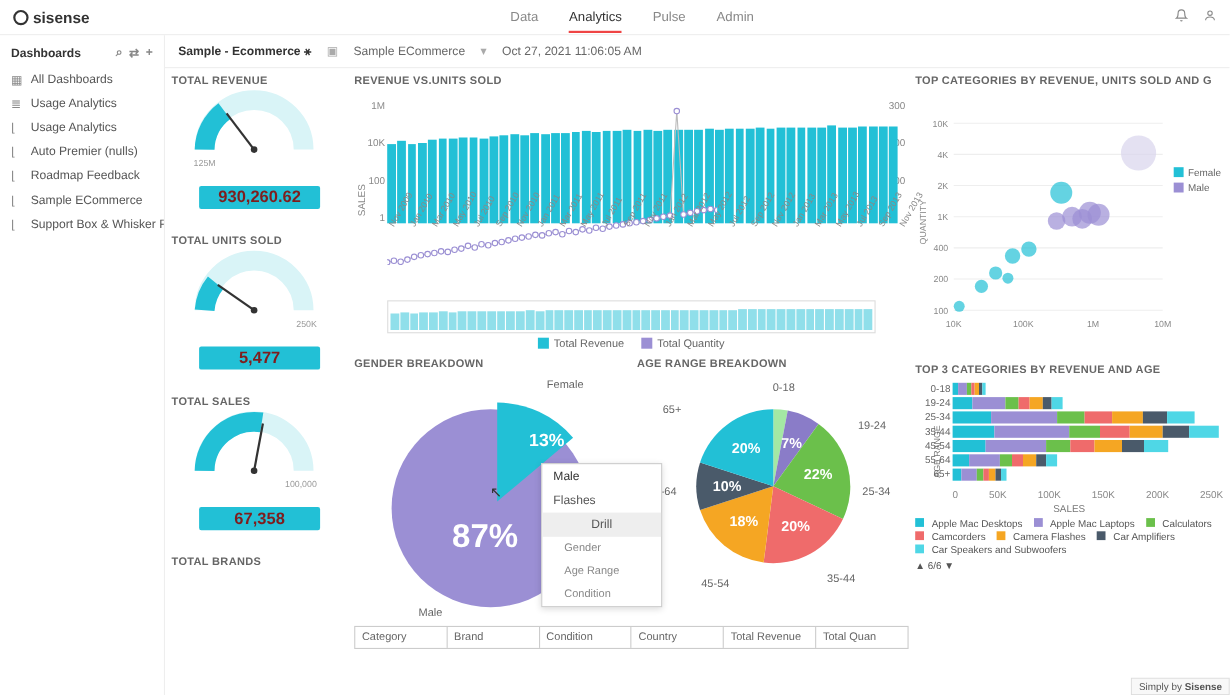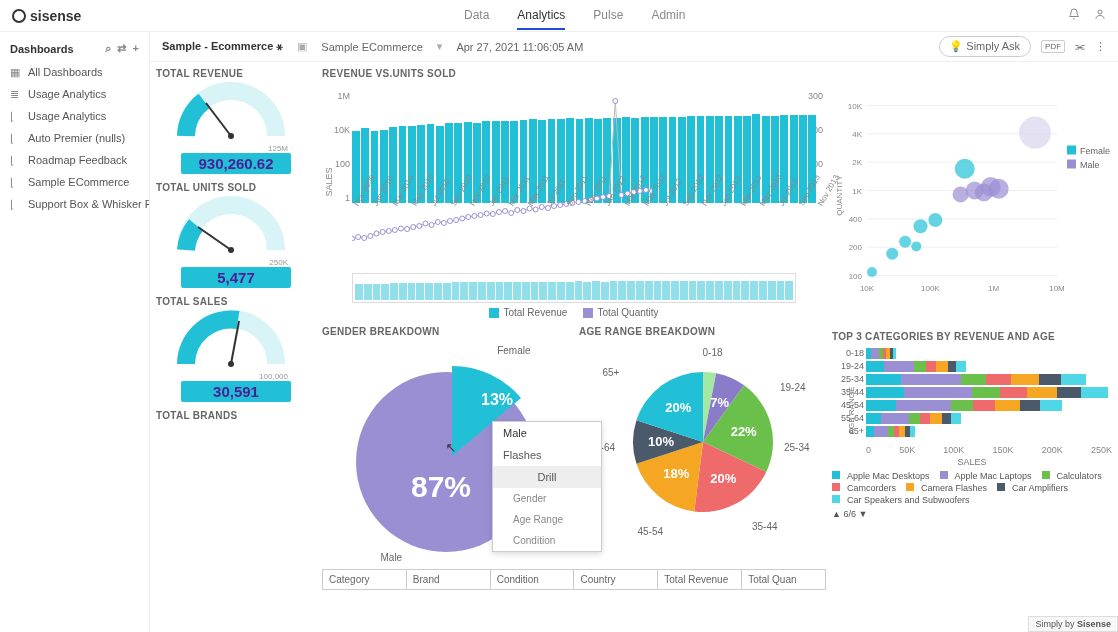--- a/index.html
+++ b/index.html
@@ -2,39 +2,39 @@
 <html><head>
 <meta charset="utf-8">
 <style>
 * { box-sizing: border-box; margin: 0; padding: 0; }
 body { font-family: Arial, sans-serif; font-size: 12px; color: #333; background: #fff; width: 1118px; height: 632px; overflow: hidden; }
 .topbar { height: 32px; display: flex; align-items: center; padding: 0 12px; border-bottom: 1px solid #eee; }
 .logo { font-weight: bold; font-size: 14px; display: flex; align-items: center; }
 .logo-icon { width: 14px; height: 14px; border: 2px solid #333; border-radius: 50%; margin-right: 4px; position: relative; }
 .topnav { display: flex; margin: 0 auto; gap: 28px; }
 .topnav-item { padding: 6px 0; color: #888; cursor: pointer; }
-.topnav-item.active { color: #333; border-bottom: 2px solid #1d4ed8; }
+.topnav-item.active { color: #333; border-bottom: 2px solid #ef4444; }
 .topicons { display: flex; gap: 14px; color: #888; }
 .layout { display: flex; height: calc(632px - 32px); }
 .sidebar { width: 150px; border-right: 1px solid #eee; padding: 6px 0; overflow: hidden; }
 .sidebar-head { display: flex; align-items: center; padding: 4px 10px 6px; font-weight: bold; font-size: 11px; }
 .sidebar-head-icons { margin-left: auto; display: flex; gap: 6px; color: #888; font-size: 11px; }
 .side-item { display: flex; align-items: center; gap: 6px; padding: 5px 10px; font-size: 11px; color: #555; cursor: pointer; white-space: nowrap; overflow: hidden; text-overflow: ellipsis; }
 .side-icon { width: 12px; height: 12px; display: inline-block; color: #888; flex-shrink: 0; }
 .main { flex: 1; display: flex; flex-direction: column; overflow: hidden; }
 .toolbar { height: 30px; display: flex; align-items: center; gap: 14px; padding: 0 12px; border-bottom: 1px solid #eee; font-size: 11px; color: #666; }
 .tool-title { font-weight: bold; color: #333; }
 .tool-right { margin-left: auto; display: flex; gap: 10px; align-items: center; }
 .simply-ask { border: 1px solid #ccc; border-radius: 14px; padding: 3px 10px; color: #666; }
 .canvas { flex: 1; display: grid; grid-template-columns: 160px 1fr 280px; gap: 6px; padding: 6px; overflow: auto; }
 .col { display: flex; flex-direction: column; gap: 8px; }
 .widget-title { text-transform: uppercase; font-size: 10px; color: #666; font-weight: bold; letter-spacing: .3px; margin-bottom: 2px; }
 .gauge-box { background: #fff; width: 120px; margin: 0 auto; }
 .gauge { width: 110px; height: 60px; margin: 0 auto; position: relative; }
-.gauge-val { background: #22c0d6; color: #4c1d95; text-align: center; padding: 2px 0; font-size: 15px; font-weight: bold; border-radius: 2px; width: 110px; margin: 0 auto; }
+.gauge-val { background: #22c0d6; color: #7f1d1d; text-align: center; padding: 2px 0; font-size: 15px; font-weight: bold; border-radius: 2px; width: 110px; margin: 16px auto; }
 .mid-row1 { height: 250px; display: flex; flex-direction: column; }
 .barchart { flex: 1; position: relative; }
 .bars { position: absolute; left: 30px; right: 10px; top: 10px; bottom: 70px; display: flex; align-items: flex-end; gap: 1.5px; }
 .bar { width: 100%; background: #22c0d6; position: relative; }
 .linepts { position: absolute; left: 30px; right: 10px; top: 10px; bottom: 70px; pointer-events: none; }
 .yaxis { position: absolute; left: 0; top: 10px; bottom: 70px; width: 28px; display: flex; flex-direction: column; justify-content: space-between; font-size: 9px; color: #888; text-align: right; }
 .yaxis2 { position: absolute; right: -8px; top: 10px; bottom: 70px; width: 26px; display: flex; flex-direction: column; justify-content: space-between; font-size: 9px; color: #888; text-align: left; }
 .xaxis { position: absolute; left: 30px; right: 10px; bottom: 32px; height: 38px; font-size: 8px; color: #888; }
 .xtick { position: absolute; transform: rotate(-60deg); transform-origin: left top; white-space: nowrap; }
 .ylabel { position: absolute; left: -8px; top: 50%; transform: rotate(-90deg); font-size: 9px; color: #888; }
@@ -142,45 +142,36 @@
 
   <div class="main">
     <div class="toolbar">
       <span class="tool-title">
         <span>Sample - Ecommerce</span>
         <span>⚹</span>
       </span>
       <span style="color:#aaa">▣</span>
       <span>Sample ECommerce</span>
       <span style="color:#aaa">▾</span>
-      <span>Apr 27, 2021 11:06:05 AM</span>
-      <div class="tool-right">
-        <span class="simply-ask">
-          <span>💡</span>
-          <span>Simply Ask</span>
-        </span>
-        <span style="border:1px solid #ccc;padding:1px 3px;font-size:8px;border-radius:2px">PDF</span>
-        <span>⫘</span>
-        <span>⋮</span>
-      </div>
+      <span>Oct 27, 2021 11:06:05 AM</span>
     </div>
 
     <div class="canvas">
 
       <div class="col">
         <div>
           <div class="widget-title">TOTAL REVENUE</div>
           <div class="gauge-box">
             <svg class="gauge" viewBox="0 0 110 60">
               <path d="M10 55 A45 45 0 0 1 100 55" fill="none" stroke="#d9f4f7" stroke-width="18"></path>
               <path d="M10 55 A45 45 0 0 1 28 20" fill="none" stroke="#22c0d6" stroke-width="18"></path>
               <line x1="55" y1="55" x2="30" y2="22" stroke="#333" stroke-width="2"></line>
               <circle cx="55" cy="55" r="3" fill="#333"></circle>
             </svg>
-            <div style="text-align:right;font-size:8px;color:#999;padding-right:8px">125M</div>
+            <div style="text-align:left;font-size:8px;color:#999;padding-right:8px">125M</div>
             <div class="gauge-val">930,260.62</div>
           </div>
         </div>
         <div>
           <div class="widget-title">TOTAL UNITS SOLD</div>
           <div class="gauge-box">
             <svg class="gauge" viewBox="0 0 110 60">
               <path d="M10 55 A45 45 0 0 1 100 55" fill="none" stroke="#d9f4f7" stroke-width="18"></path>
               <path d="M10 55 A45 45 0 0 1 20 30" fill="none" stroke="#22c0d6" stroke-width="18"></path>
               <line x1="55" y1="55" x2="22" y2="32" stroke="#333" stroke-width="2"></line>
@@ -193,21 +184,21 @@
         <div>
           <div class="widget-title">TOTAL SALES</div>
           <div class="gauge-box">
             <svg class="gauge" viewBox="0 0 110 60">
               <path d="M10 55 A45 45 0 0 1 100 55" fill="none" stroke="#d9f4f7" stroke-width="18"></path>
               <path d="M10 55 A45 45 0 0 1 62 11" fill="none" stroke="#22c0d6" stroke-width="18"></path>
               <line x1="55" y1="55" x2="63" y2="12" stroke="#333" stroke-width="2"></line>
               <circle cx="55" cy="55" r="3" fill="#333"></circle>
             </svg>
             <div style="text-align:right;font-size:8px;color:#999;padding-right:8px">100,000</div>
-            <div class="gauge-val">30,591</div>
+            <div class="gauge-val">67,358</div>
           </div>
         </div>
         <div>
           <div class="widget-title">TOTAL BRANDS</div>
         </div>
       </div>
 
       <div class="col">
         <div class="mid-row1">
           <div class="widget-title">REVENUE vs.UNITS SOLD</div>
@@ -476,20 +467,21 @@
           <div class="th">Brand</div>
           <div class="th">Condition</div>
           <div class="th">Country</div>
           <div class="th">Total Revenue</div>
           <div class="th">Total Quan</div>
         </div>
       </div>
 
       <div class="col">
         <div class="right-top">
+          <div class="widget-title">TOP CATEGORIES BY REVENUE, UNITS SOLD AND G</div>
           <div class="scatter">
             <svg viewBox="0 0 280 220" id="scatsvg">
                 <line x1="35" y1="20" x2="225" y2="20" stroke="#eee"></line>
                 <text x="30" y="23" font-size="8" fill="#888" text-anchor="end">10K</text>
                 <line x1="35" y1="48.33333333333333" x2="225" y2="48.33333333333333" stroke="#eee"></line>
                 <text x="30" y="51.33333333333333" font-size="8" fill="#888" text-anchor="end">4K</text>
                 <line x1="35" y1="76.66666666666666" x2="225" y2="76.66666666666666" stroke="#eee"></line>
                 <text x="30" y="79.66666666666666" font-size="8" fill="#888" text-anchor="end">2K</text>
                 <line x1="35" y1="105" x2="225" y2="105" stroke="#eee"></line>
                 <text x="30" y="108" font-size="8" fill="#888" text-anchor="end">1K</text>

